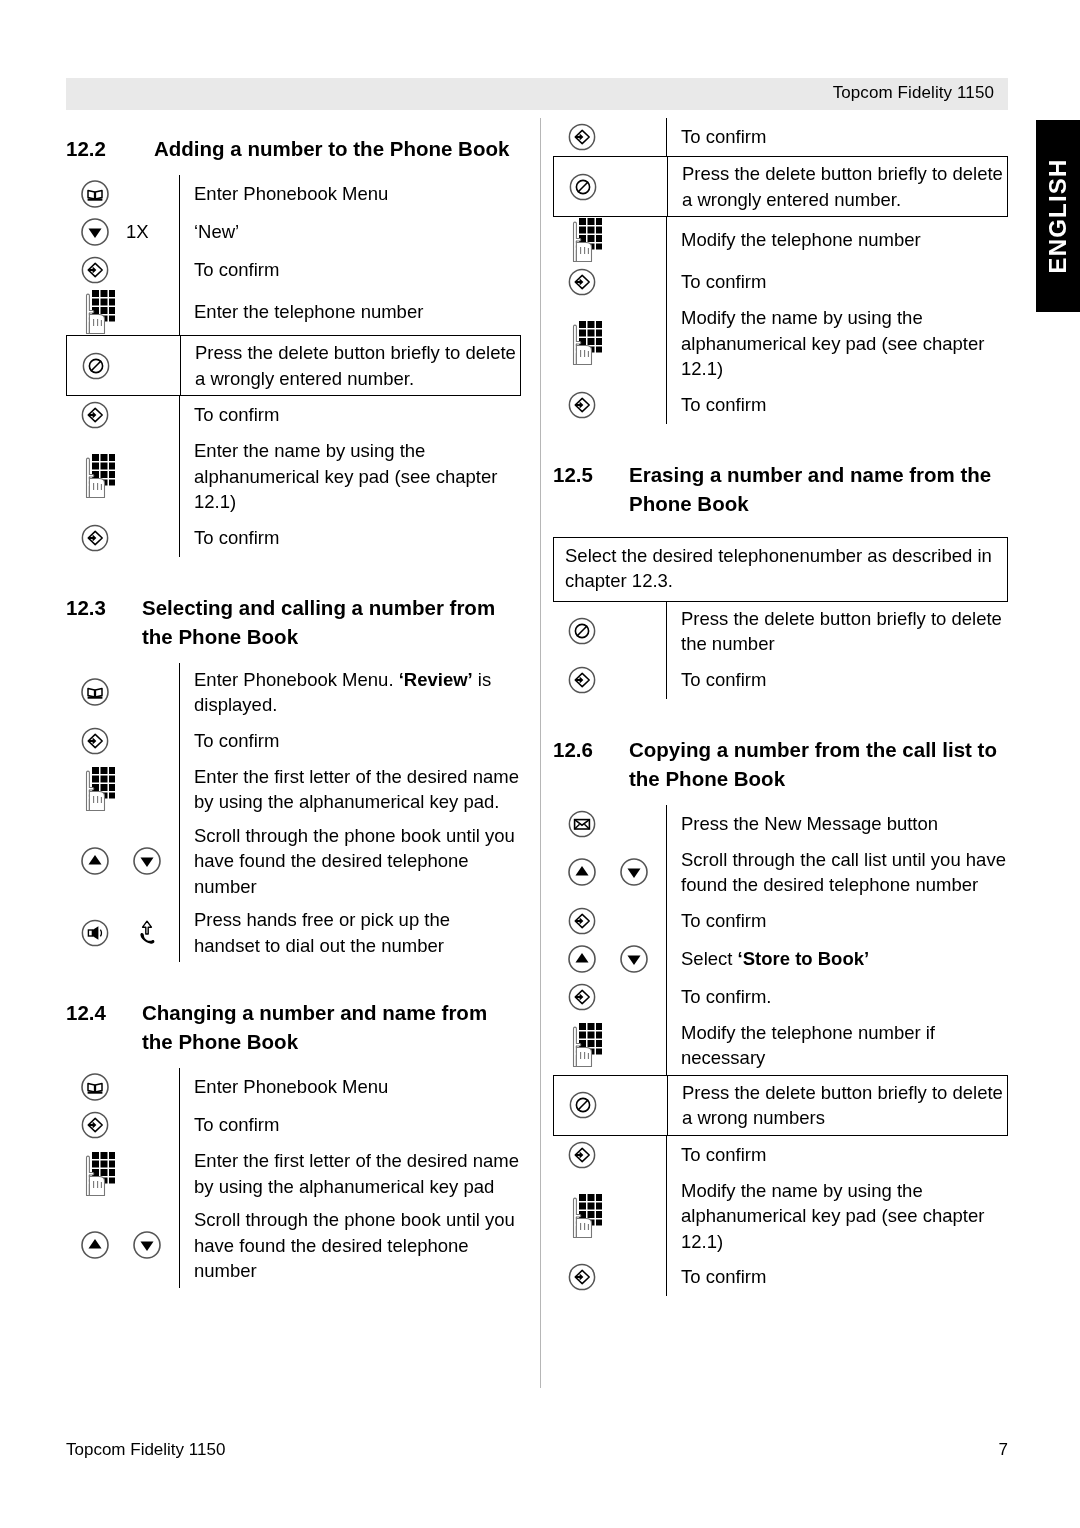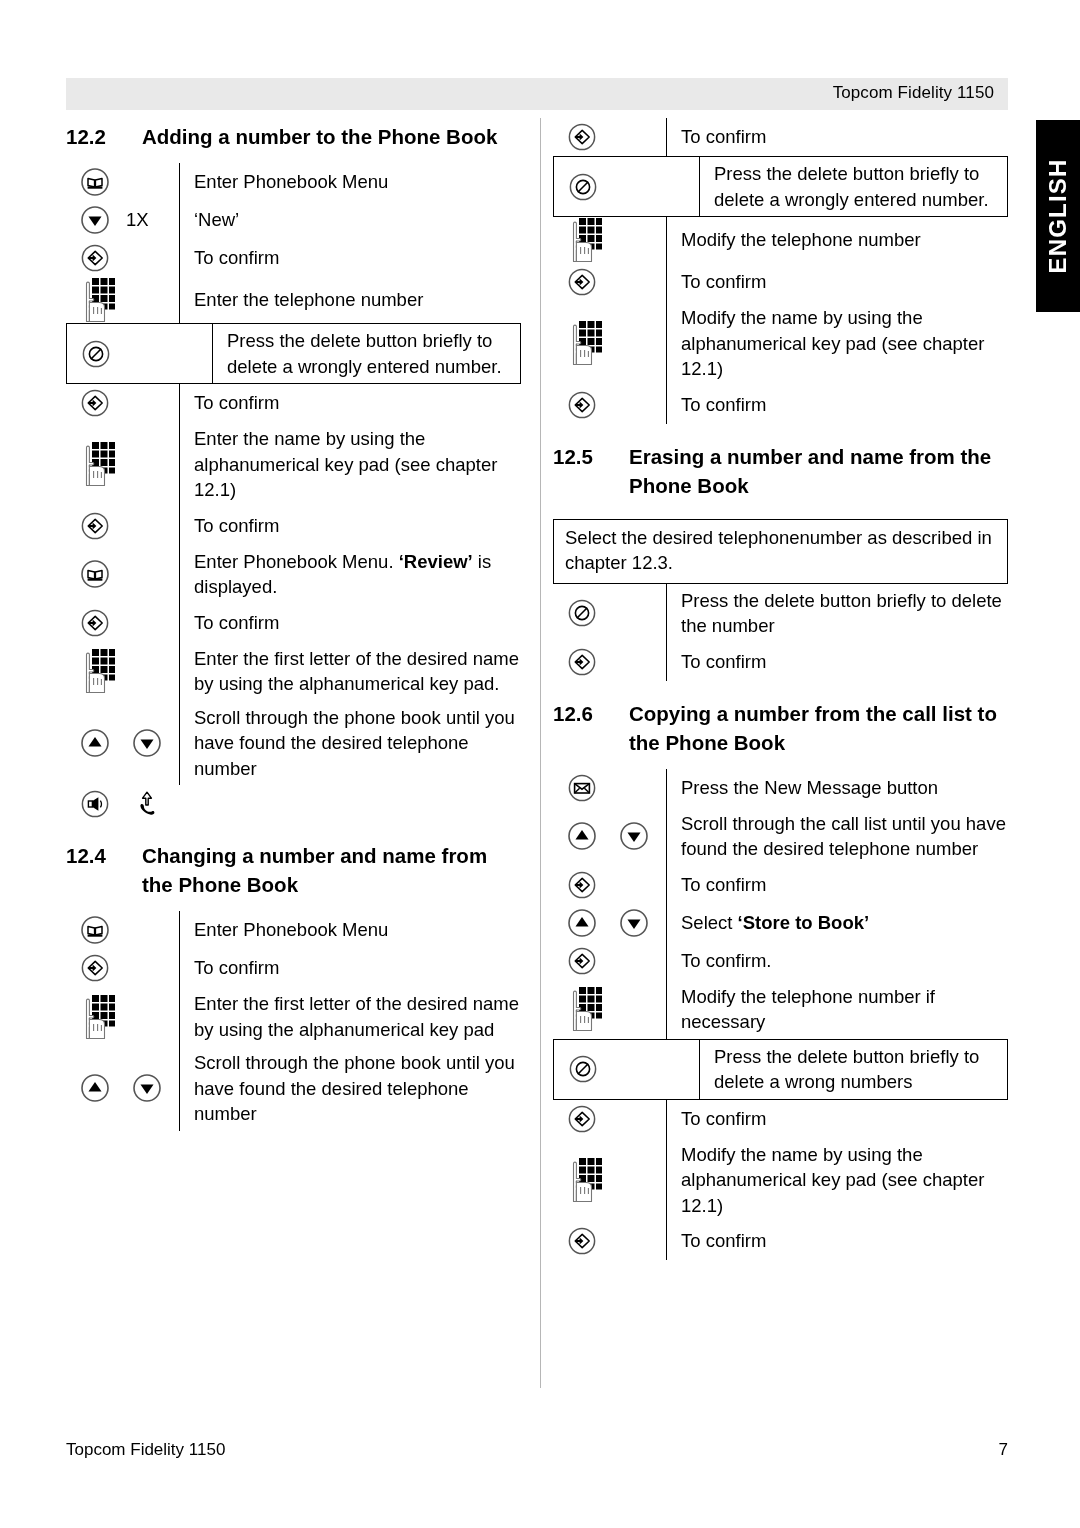--- a/index.html
+++ b/index.html
@@ -69,21 +69,21 @@
     background: #b6b6b6;
   }
 
   
   .sec-head {
     display: flex;
     align-items: flex-start;
     font-weight: bold;
     font-size: 20.5px;
     line-height: 29px;
-    margin-top: 18px;
+    margin-top: 36px;
     margin-bottom: 12px;
   }
   .sec-num {
     flex: 0 0 76px;
     white-space: nowrap;
   }
   .sec-title { flex: 1 1 auto; }
 
   
   .steps { width: 100%; }
@@ -111,21 +111,20 @@
     line-height: 25.5px;
     display: flex;
     flex-direction: column;
     justify-content: center;
   }
   .rep { font-size: 18.5px; white-space: nowrap; }
 
   
   .step.boxed {
     border: 1.4px solid #000;
-    gap: 32px;
   }
   .step.boxed .step-text { border-left: 1.6px solid #000; }
 
   
   .note-box {
     border: 1.4px solid #000;
     padding: 5px 11px 7px 11px;
     font-size: 18.5px;
     line-height: 25.5px;
     margin-top: 19px;
@@ -162,21 +161,21 @@
     <div class="header-title">Topcom Fidelity 1150</div>
   </div>
 
   <div class="lang-tab">
     <div class="lang-tab-label">ENGLISH</div>
   </div>
 
   <div class="col-divider"></div>
 
   <div class="col col-left" id="left-col">
-      <div class="sec-head" style="margin-top: 4px;">
+      <div class="sec-head" style="margin-top: 16px; gap: 12px;">
         <span class="sec-num">12.2</span>
         <span class="sec-title">Adding a number to the Phone Book</span>
       </div>
       <div class="steps">
         <div class="step">
           <div class="step-icons">
             <span class="icon">
               <svg width="30" height="30" viewBox="0 0 30 30">
         <circle cx="15" cy="15" r="13" fill="#fff" stroke="#555" stroke-width="1.6"></circle>
         <path d="M8 11.5 L14.6 13 L14.6 20 L8 18.5 Z" fill="#fff" stroke="#000" stroke-width="1.5" stroke-linejoin="round"></path>
@@ -335,20 +334,24 @@
         <path d="M8.6 15 L15 15" stroke="#000" stroke-width="2.2"></path>
         <path d="M12.6 11.6 L16.4 15 L12.6 18.4 Z" fill="#000"></path>
       </svg>
             </span>
           </div>
           <div class="step-text">
             <span>To confirm</span>
           </div>
         </div>
       </div>
+      <div class="sec-head">
+        <span class="sec-num">12.3</span>
+        <span class="sec-title">Selecting and calling a number from the Phone Book</span>
+      </div>
       <div class="steps">
         <div class="step">
           <div class="step-icons">
             <span class="icon">
               <svg width="30" height="30" viewBox="0 0 30 30">
         <circle cx="15" cy="15" r="13" fill="#fff" stroke="#555" stroke-width="1.6"></circle>
         <path d="M8 11.5 L14.6 13 L14.6 20 L8 18.5 Z" fill="#fff" stroke="#000" stroke-width="1.5" stroke-linejoin="round"></path>
         <path d="M22 11.5 L15.4 13 L15.4 20 L22 18.5 Z" fill="#fff" stroke="#000" stroke-width="1.5" stroke-linejoin="round"></path>
         <line x1="15" y1="12.8" x2="15" y2="20" stroke="#000" stroke-width="1.5"></line>
         <rect x="7.6" y="19.5" width="14.8" height="2.2" fill="#000"></rect>
@@ -444,20 +447,23 @@
             </span>
             <span class="icon">
               <svg width="30" height="30" viewBox="0 0 30 30">
         <path d="M15 3.2 L19.4 9.2 L16.2 9.2 L16.2 16 L13.8 16 L13.8 9.2 L10.6 9.2 Z" fill="#fff" stroke="#000" stroke-width="1.4" stroke-linejoin="round"></path>
         <path d="M8.4 16.6 C8.4 14.8 10.4 14.4 11.4 15.8 C12.2 17 11.6 18.6 12.8 20.2
                  C14.4 22.4 17.6 23.4 19.8 22.4 C21.4 21.6 22.4 22.4 22.4 23.6
                  C22.4 25.2 20.4 26.2 18.2 25.6 C13.4 24.4 8.4 20.6 8.4 16.6 Z" fill="#000"></path>
       </svg>
             </span>
           </div>
+          <div class="step-text">
+            <span>Press hands free or pick up the handset to dial out the number</span>
+          </div>
         </div>
       </div>
       <div class="sec-head">
         <span class="sec-num">12.4</span>
         <span class="sec-title">Changing a number and name from the Phone Book</span>
       </div>
       <div class="steps">
         <div class="step">
           <div class="step-icons">
             <span class="icon">

